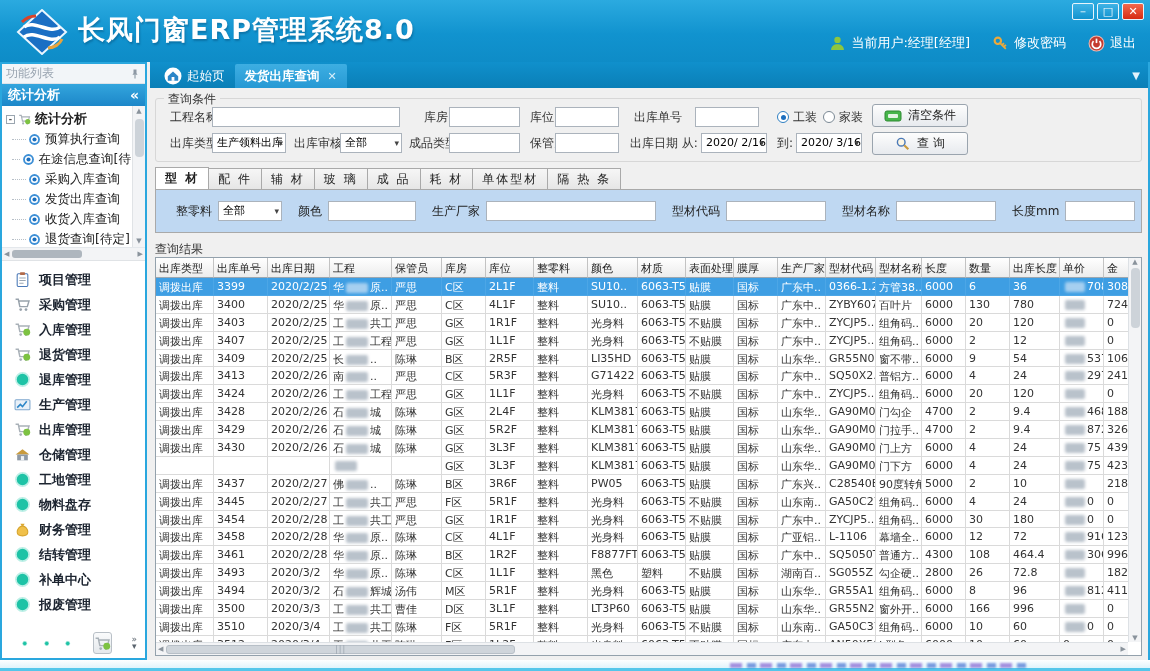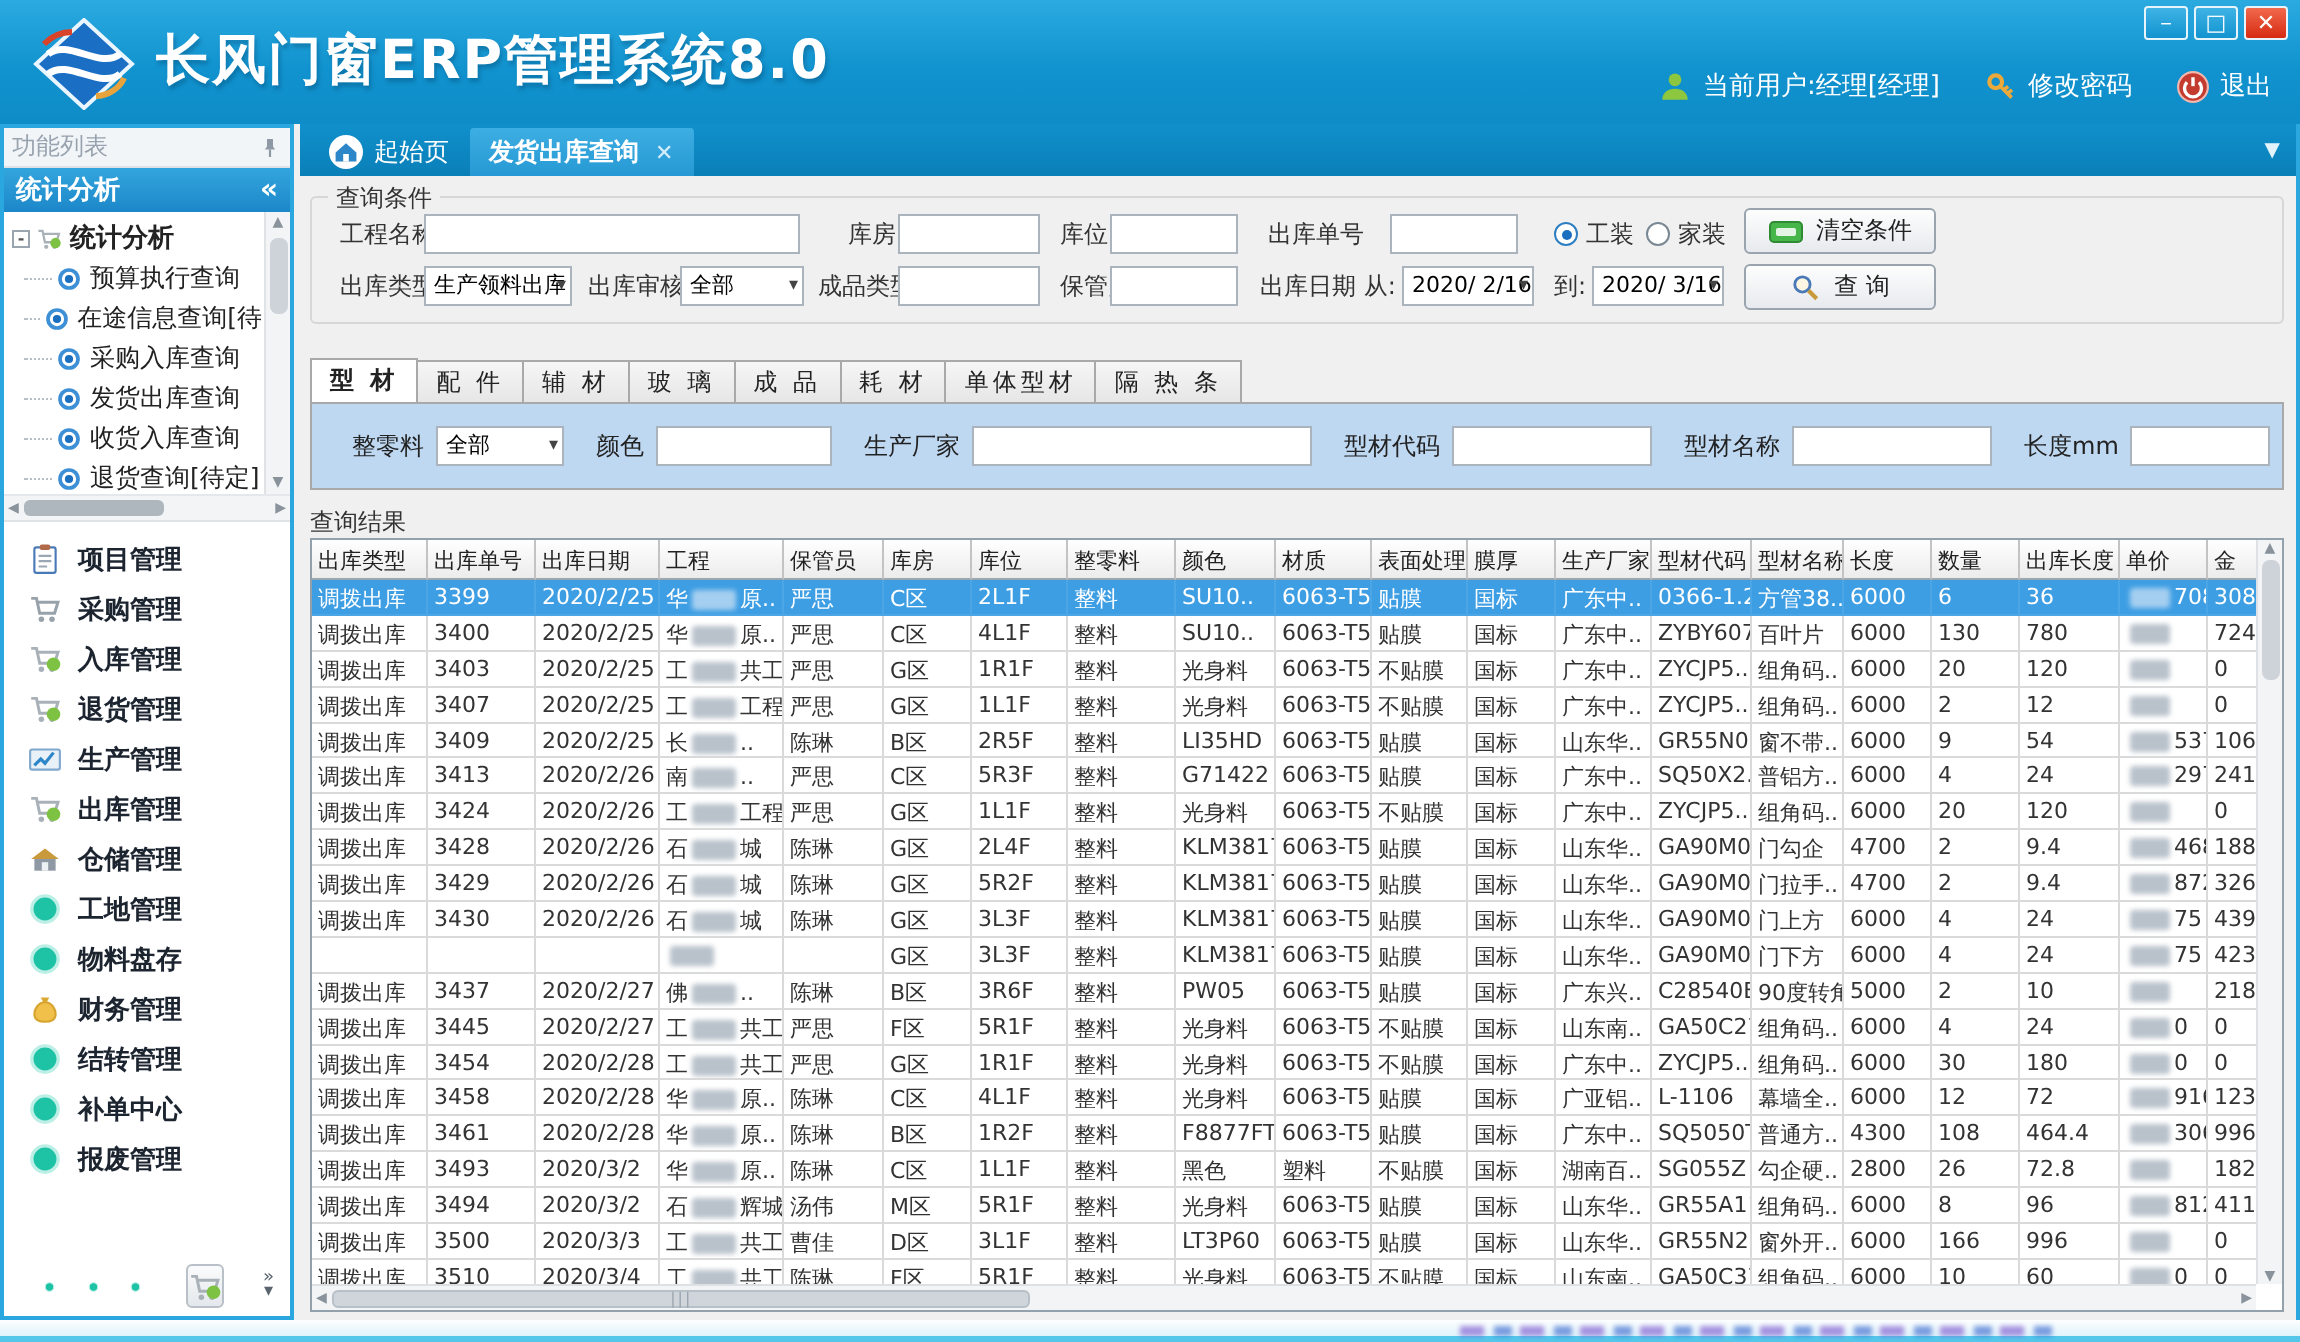--- a/index.html
+++ b/index.html
@@ -70,21 +70,21 @@
     padding:0 14px 0 4px;white-space:nowrap;overflow:hidden;}
   .fsel:after{content:"▾";position:absolute;right:2px;top:0;font-size:9px;color:#444;}
   .radio{position:absolute;display:flex;align-items:center;gap:4px;font-size:12px;color:#333;height:20px;}
   .rdot{width:12px;height:12px;border-radius:50%;border:1px solid #7A8894;background:#fff;position:relative;}
   .rdot.on{border-color:#2E7FC2;}
   .rdot.on:after{content:"";position:absolute;left:2.5px;top:2.5px;width:5px;height:5px;border-radius:50%;background:#1C6FBF;}
   .btn{position:absolute;width:96px;height:23px;border:1px solid #9AA4AE;border-radius:3px;
     background:linear-gradient(#FDFDFD,#E7EAEE);font-size:12px;color:#222;display:flex;align-items:center;
     justify-content:center;gap:6px;cursor:default;}
   
-  .mtabs{flex:none;margin-top:18px;}
+  .mtabs{flex:none;margin-top:6px;}
   .mtab-row{display:flex;height:21px;align-items:flex-end;}
   .mtab{height:21px;padding:0 9px;border:1px solid #A9A9A9;border-bottom:none;background:linear-gradient(#F6F6F6,#E6E6E6);
     font-size:12px;color:#222;display:flex;align-items:center;letter-spacing:2px;margin-right:-1px;cursor:default;}
   .mtab.active{background:#fff;height:22px;position:relative;z-index:2;font-weight:bold;}
   .mpanel{height:44px;background:#BFD8F2;border:1px solid #A9A9A9;display:flex;align-items:center;padding-left:10px;gap:6px;}
   .mpanel .lbl{font-size:12px;color:#222;white-space:nowrap;margin-left:10px;}
   .mpanel .inp{height:20px;border:1px solid #ABB3BC;background:#fff;font-size:11px;padding:0 3px;outline:none;}
   .mpanel .sel{height:20px;border:1px solid #ABB3BC;background:#fff;font-size:11px;line-height:18px;
     padding:0 14px 0 4px;position:relative;}
   .mpanel .sel:after{content:"▾";position:absolute;right:2px;top:0;font-size:9px;color:#444;}
@@ -318,20 +318,29 @@
               <circle cx="6.3" cy="12.8" r="1.3" fill="#A9B1B8"></circle>
               <circle cx="11.3" cy="12.8" r="1.3" fill="#A9B1B8"></circle>
               <circle cx="12" cy="10.5" r="3.2" fill="#7DC242"></circle>
             </svg>
           </span>
           <span>退货管理</span>
         </div>
         <div class="menu-item">
           <span class="ic16">
             <svg viewBox="0 0 16 16">
+              <circle cx="8" cy="8" r="6.2" fill="#1EC3A6"></circle>
+              <circle cx="8" cy="8" r="6.2" fill="none" stroke="#BDEFE6" stroke-width="1.6"></circle>
+            </svg>
+          </span>
+          <span>退库管理</span>
+        </div>
+        <div class="menu-item">
+          <span class="ic16">
+            <svg viewBox="0 0 16 16">
               <rect x="1" y="3.5" width="14" height="9.5" rx="1" fill="#E8F0F8" stroke="#7FA8CE"></rect>
               <path d="M3 11l3-3 2 2 4-5" fill="none" stroke="#2C86C8" stroke-width="1.5"></path>
             </svg>
           </span>
           <span>生产管理</span>
         </div>
         <div class="menu-item">
           <span class="ic16">
             <svg viewBox="0 0 16 16">
               <path d="M1.5 3H4l1.5 7h7l1.6-5.2H5" fill="none" stroke="#A9B1B8" stroke-width="1.4"></path>

